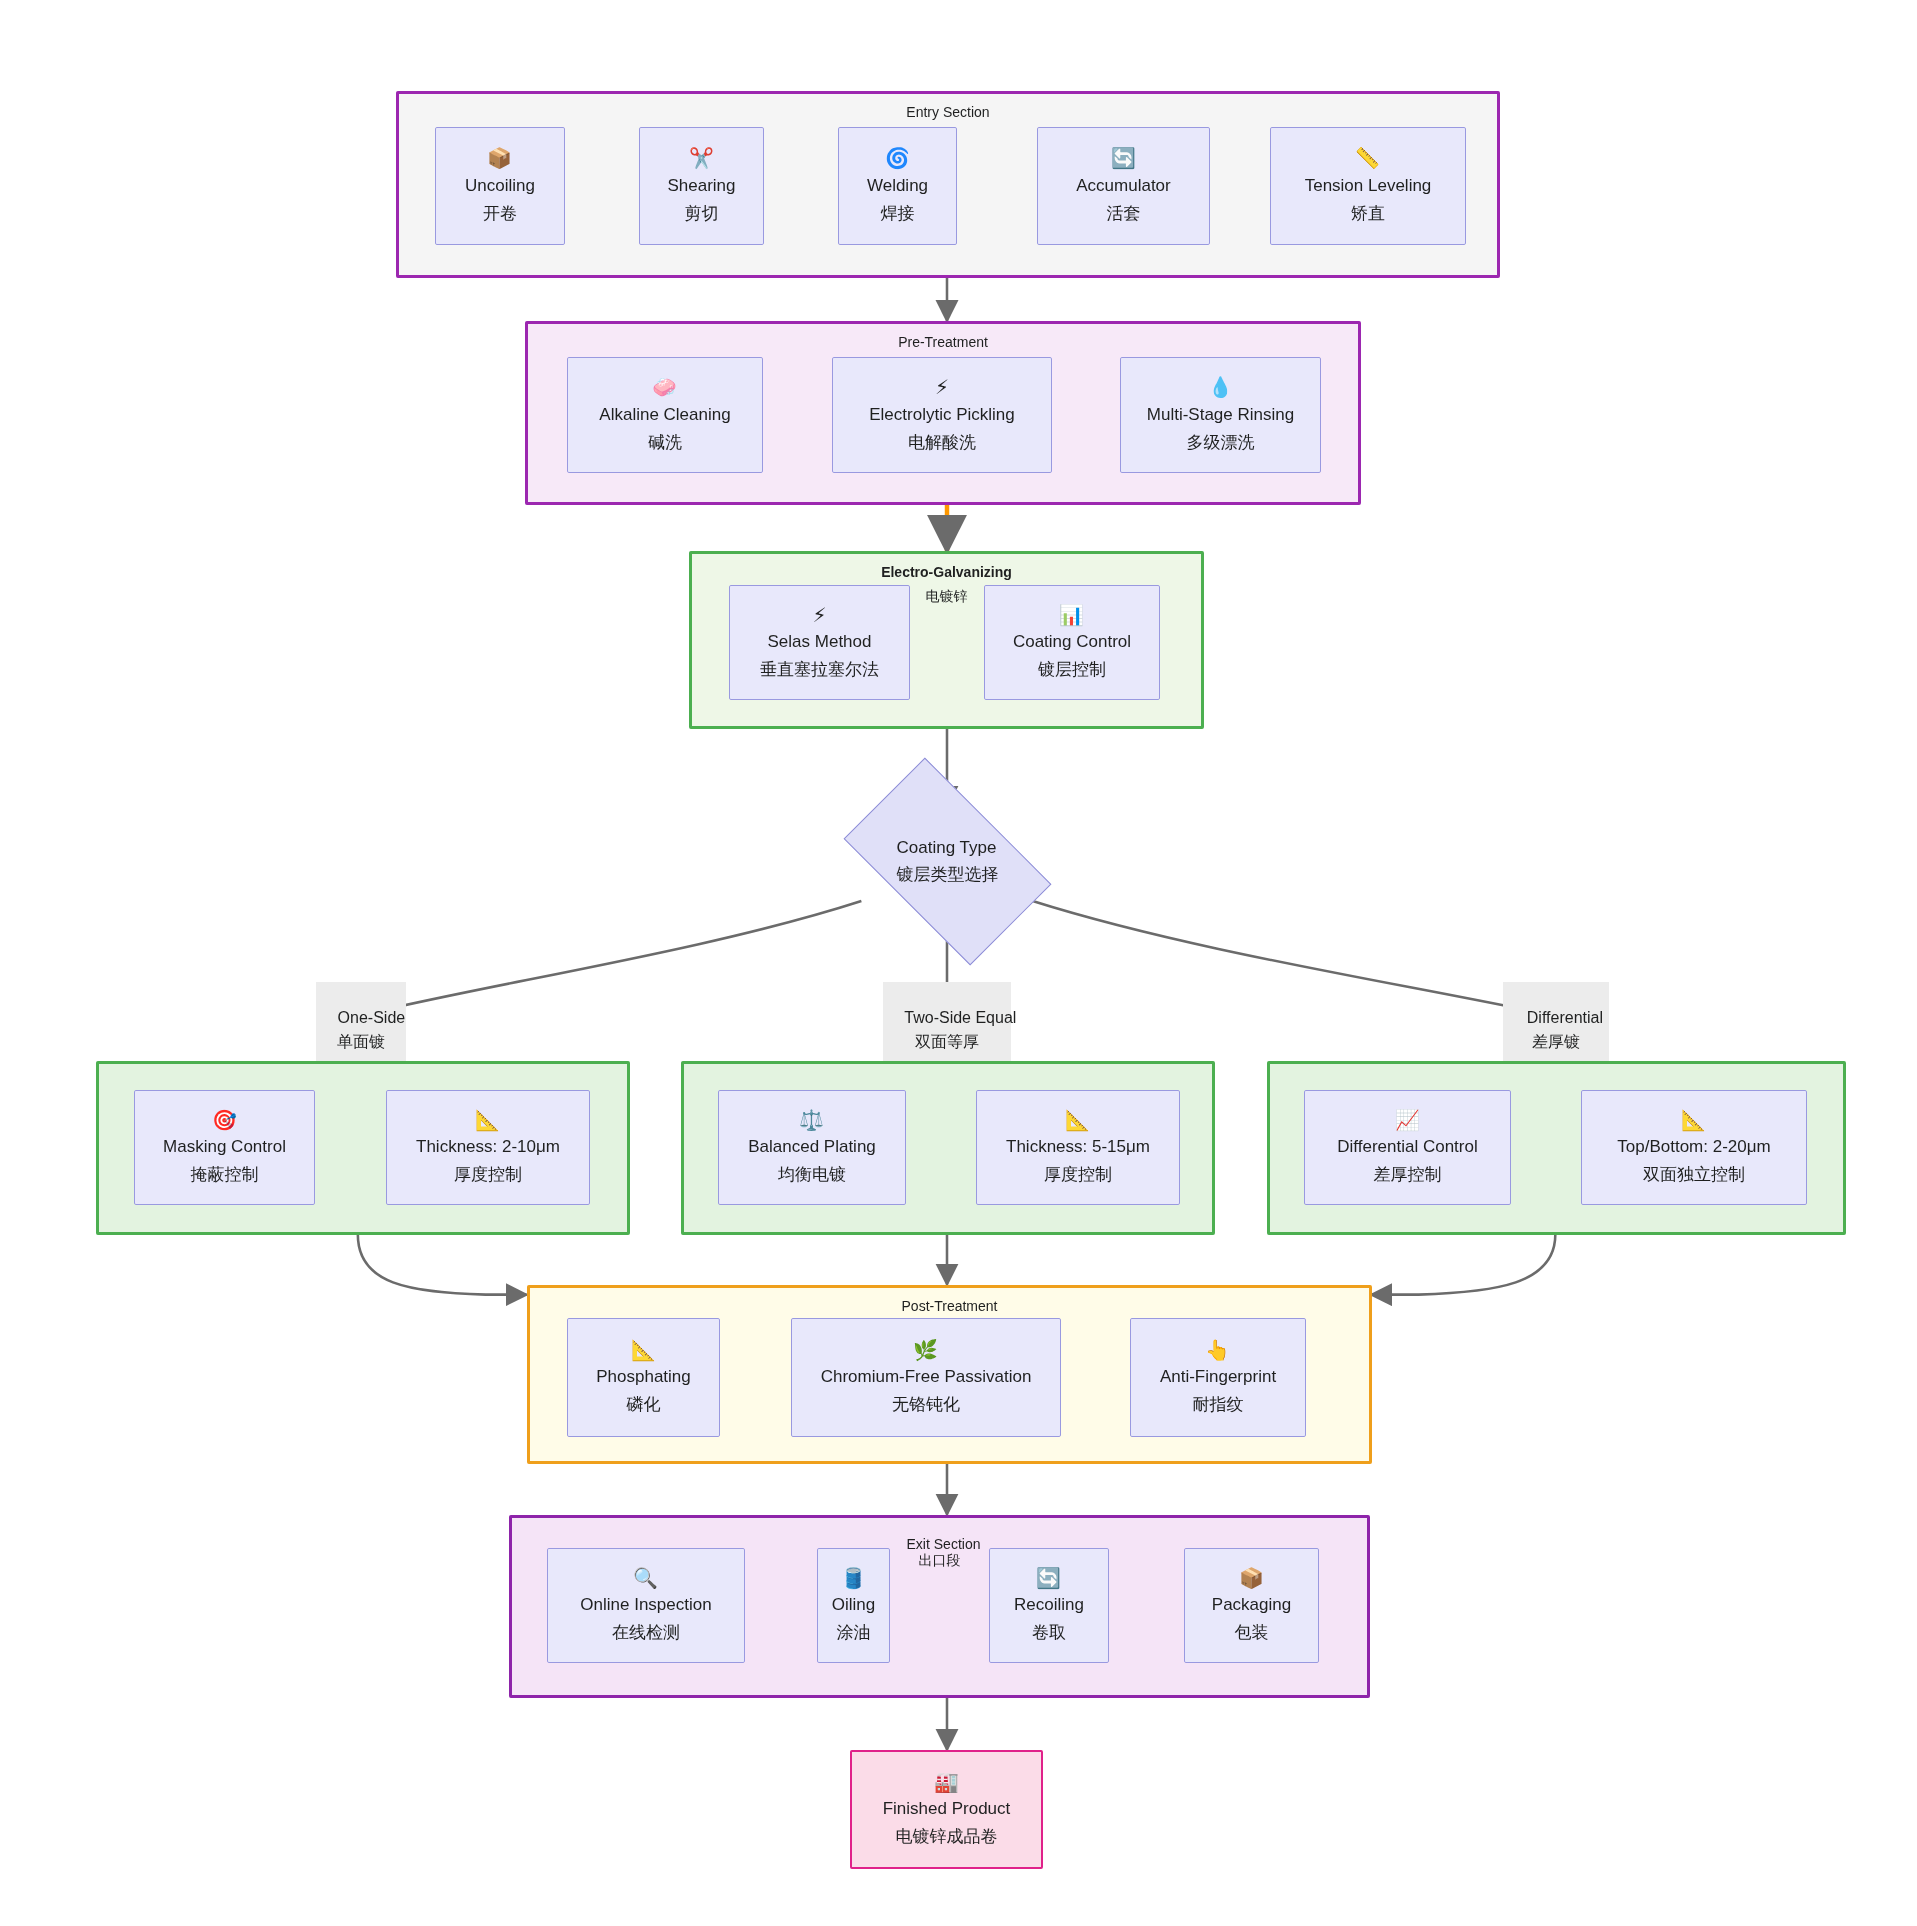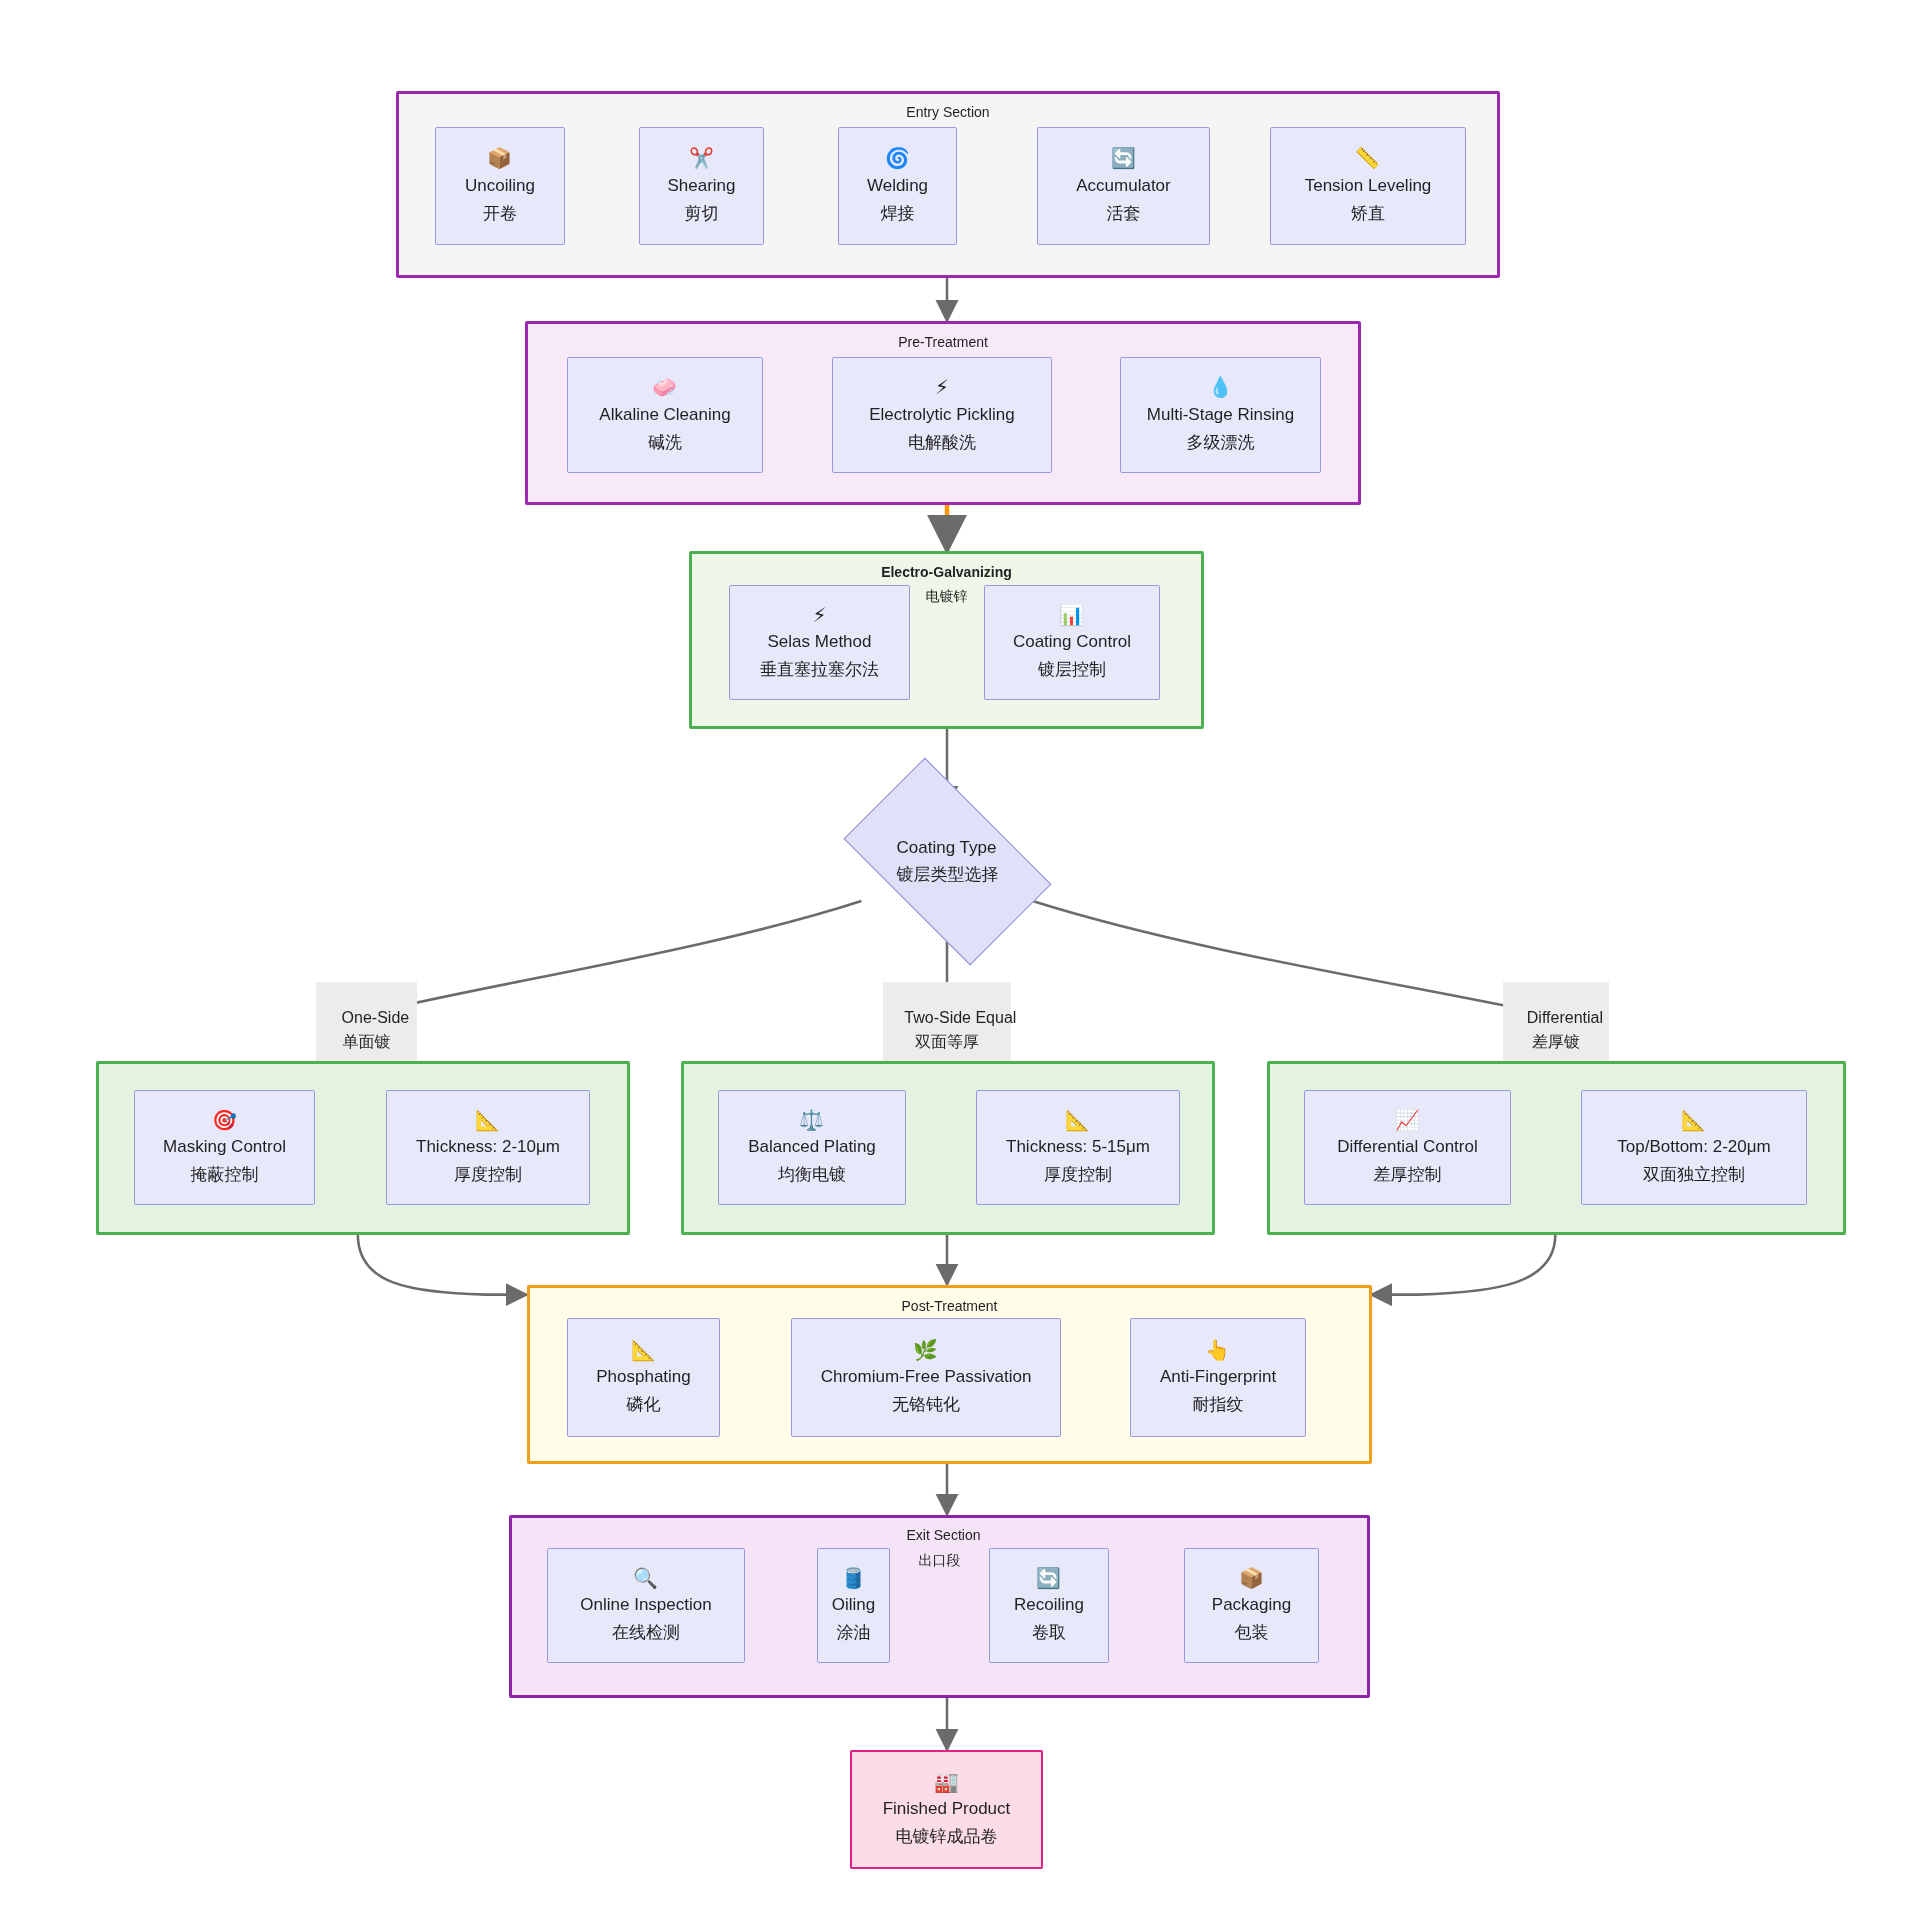--- a/index.html
+++ b/index.html
@@ -250,21 +250,21 @@
   </div>
 
   <div class="decision" style="left:858px;top:804px;width:179px;height:115px;">
     <div class="dia"></div>
     <div class="dtxt">
       <div class="en">Coating Type</div>
       <div class="zh">镀层类型选择</div>
     </div>
   </div>
 
-  <div class="edge-label" style="left:316px;top:982px;width:101px;">
+  <div class="edge-label" style="left:316px;top:982px;width:90px;">
     <span>One-Side</span><br><span>单面镀</span>
   </div>
   <div class="edge-label" style="left:883px;top:982px;width:128px;">
     <span>Two-Side Equal</span><br><span>双面等厚</span>
   </div>
   <div class="edge-label" style="left:1503px;top:982px;width:106px;">
     <span>Differential</span><br><span>差厚镀</span>
   </div>
 
   <div class="cluster c-branch" style="left:96px;top:1061px;width:534px;height:174px;"></div>
@@ -318,21 +318,21 @@
     <span class="en">Chromium-Free Passivation</span>
     <span class="zh">无铬钝化</span>
   </div>
   <div class="node" style="left:1130px;top:1318px;width:176px;height:119px;">
     <span class="ico">👆</span>
     <span class="en">Anti-Fingerprint</span>
     <span class="zh">耐指纹</span>
   </div>
 
   <div class="cluster c-exit" style="left:509px;top:1515px;width:861px;height:183px;">
-    <div class="cluster-title" style="top:8px;padding-left:8px;"><span>Exit Section</span></div>
+    <div class="cluster-title" style="top:17px;padding-left:8px;"><span>Exit Section</span></div>
     <div class="cluster-title" style="top:33px;"><span>出口段</span></div>
   </div>
 
   <div class="node" style="left:547px;top:1548px;width:198px;height:115px;">
     <span class="ico">🔍</span>
     <span class="en">Online Inspection</span>
     <span class="zh">在线检测</span>
   </div>
   <div class="node" style="left:817px;top:1548px;width:73px;height:115px;">
     <span class="ico">🛢️</span>

